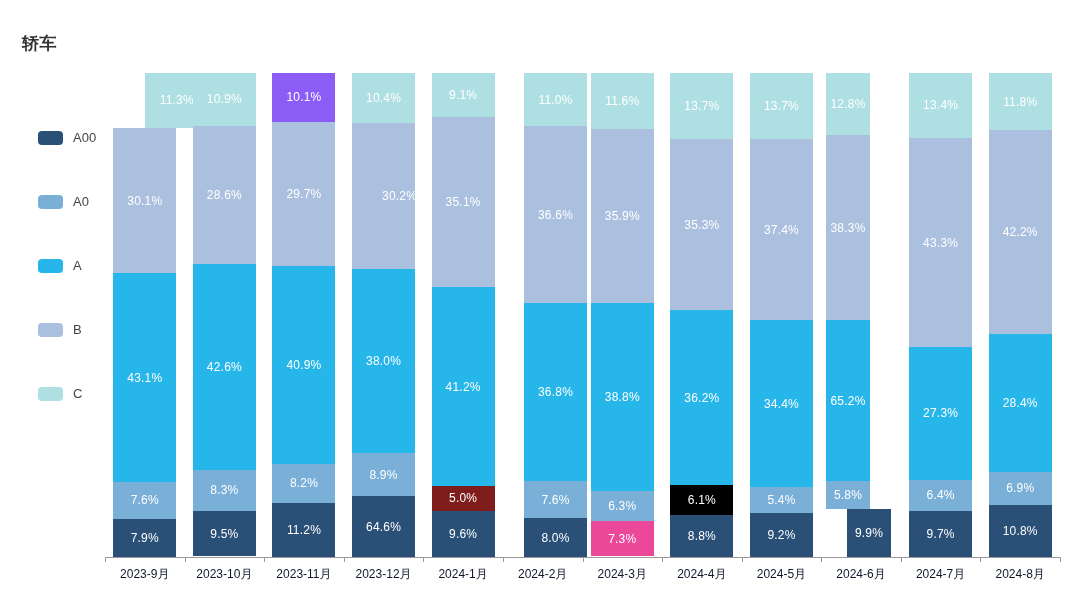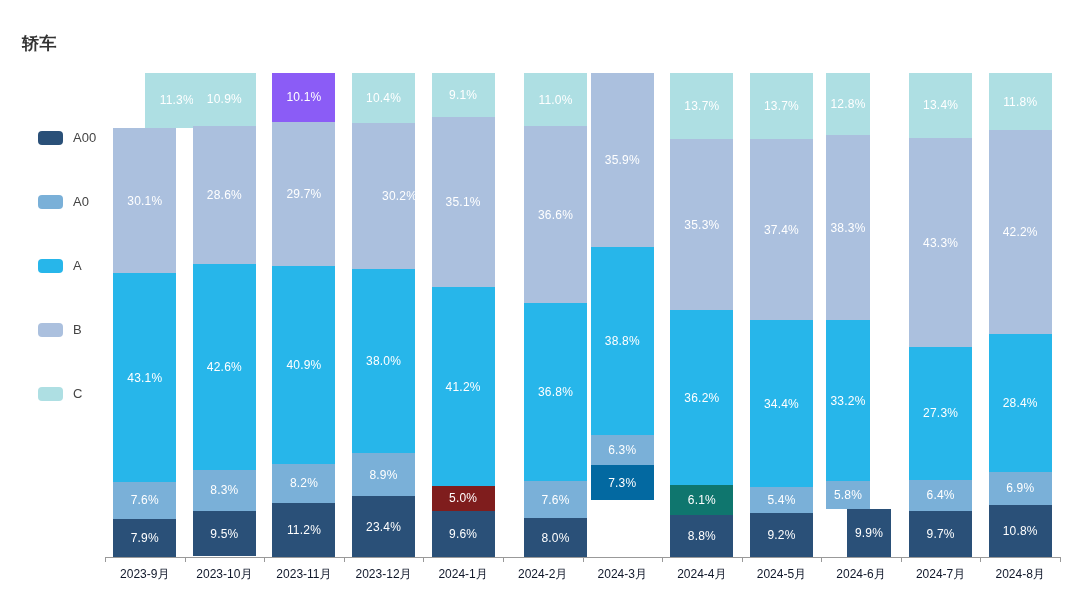--- a/index.html
+++ b/index.html
@@ -205,21 +205,21 @@
         <div class="seg" style="flex: 0 0 30.2%; background: rgb(171, 192, 222); padding-left: 32px;">
           <span class="seg-label">30.2%</span>
         </div>
         <div class="seg" style="flex: 0 0 38%; background: rgb(39, 182, 234);">
           <span class="seg-label">38.0%</span>
         </div>
         <div class="seg" style="flex: 0 0 8.9%; background: rgb(122, 176, 216);">
           <span class="seg-label">8.9%</span>
         </div>
         <div class="seg" style="flex: 0 0 12.5%; background: rgb(42, 80, 120);">
-          <span class="seg-label">23.4%</span>
+          <span class="seg-label">64.6%</span>
         </div>
       </div>
       <div class="bar" style="left: 326.625px; width: 63px;">
         <div class="seg" style="flex: 0 0 9.1%; background: rgb(174, 223, 227);">
           <span class="seg-label">9.1%</span>
         </div>
         <div class="seg" style="flex: 0 0 35.1%; background: rgb(171, 192, 222);">
           <span class="seg-label">35.1%</span>
         </div>
         <div class="seg" style="flex: 0 0 41.2%; background: rgb(39, 182, 234);">
@@ -243,44 +243,47 @@
           <span class="seg-label">36.8%</span>
         </div>
         <div class="seg" style="flex: 0 0 7.6%; background: rgb(122, 176, 216);">
           <span class="seg-label">7.6%</span>
         </div>
         <div class="seg" style="flex: 0 0 8%; background: rgb(42, 80, 120);">
           <span class="seg-label">8.0%</span>
         </div>
       </div>
       <div class="bar" style="left: 485.792px; width: 63px;">
+        <div class="seg" style="flex: 0 0 11.6%; background: rgb(174, 223, 227);">
+          <span class="seg-label">11.6%</span>
+        </div>
         <div class="seg" style="flex: 0 0 35.9%; background: rgb(171, 192, 222);">
           <span class="seg-label">35.9%</span>
         </div>
         <div class="seg" style="flex: 0 0 38.8%; background: rgb(39, 182, 234);">
           <span class="seg-label">38.8%</span>
         </div>
         <div class="seg" style="flex: 0 0 6.3%; background: rgb(122, 176, 216);">
           <span class="seg-label">6.3%</span>
         </div>
-        <div class="seg" style="flex: 0 0 7.3%; background: #0369a1;">
+        <div class="seg" style="flex: 0 0 7.3%; background: #ec4899;">
           <span class="seg-label">7.3%</span>
         </div>
       </div>
       <div class="bar" style="left: 565.375px; width: 63px;">
         <div class="seg" style="flex: 0 0 13.7%; background: rgb(174, 223, 227);">
           <span class="seg-label">13.7%</span>
         </div>
         <div class="seg" style="flex: 0 0 35.3%; background: rgb(171, 192, 222);">
           <span class="seg-label">35.3%</span>
         </div>
         <div class="seg" style="flex: 0 0 36.2%; background: rgb(39, 182, 234);">
           <span class="seg-label">36.2%</span>
         </div>
-        <div class="seg" style="flex: 0 0 6.1%; background: #0f766e;">
+        <div class="seg" style="flex: 0 0 6.1%; background: #000000;">
           <span class="seg-label">6.1%</span>
         </div>
         <div class="seg" style="flex: 0 0 8.8%; background: rgb(42, 80, 120);">
           <span class="seg-label">8.8%</span>
         </div>
       </div>
       <div class="bar" style="left: 644.958px; width: 63px;">
         <div class="seg" style="flex: 0 0 13.7%; background: rgb(174, 223, 227);">
           <span class="seg-label">13.7%</span>
         </div>
@@ -298,21 +301,21 @@
         </div>
       </div>
       <div class="bar" style="left: 721px; width: 44px; border-radius: 7px;">
         <div class="seg" style="flex: 0 0 12.8%; background: rgb(174, 223, 227);">
           <span class="seg-label">12.8%</span>
         </div>
         <div class="seg" style="flex: 0 0 38.3%; background: rgb(171, 192, 222);">
           <span class="seg-label">38.3%</span>
         </div>
         <div class="seg" style="flex: 0 0 33.2%; background: rgb(39, 182, 234);">
-          <span class="seg-label">33.2%</span>
+          <span class="seg-label">65.2%</span>
         </div>
         <div class="seg" style="flex: 0 0 5.8%; background: rgb(122, 176, 216);">
           <span class="seg-label">5.8%</span>
         </div>
         <div class="seg" style="flex: 0 0 9.9%; background: rgb(42, 80, 120); margin-left: 21px;">
           <span class="seg-label">9.9%</span>
         </div>
       </div>
       <div class="bar" style="left: 804.125px; width: 63px;">
         <div class="seg" style="flex: 0 0 13.4%; background: rgb(174, 223, 227);">

